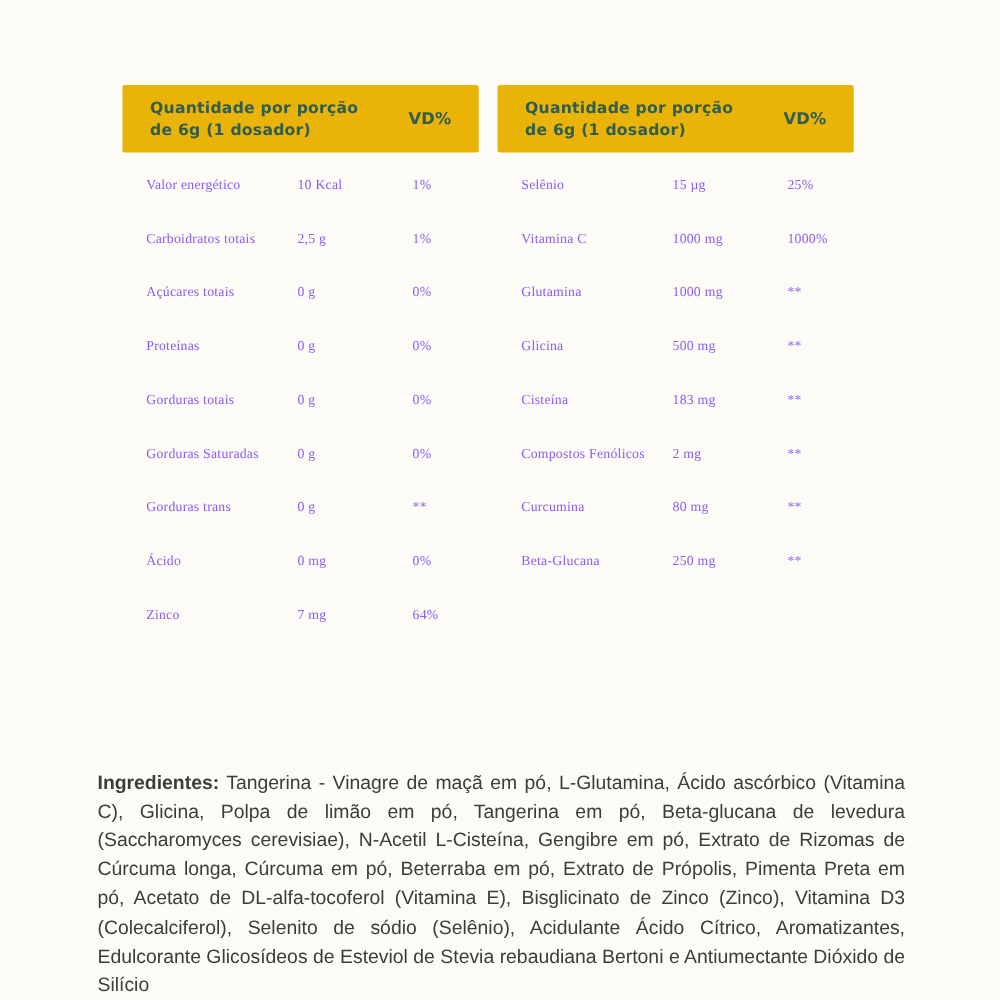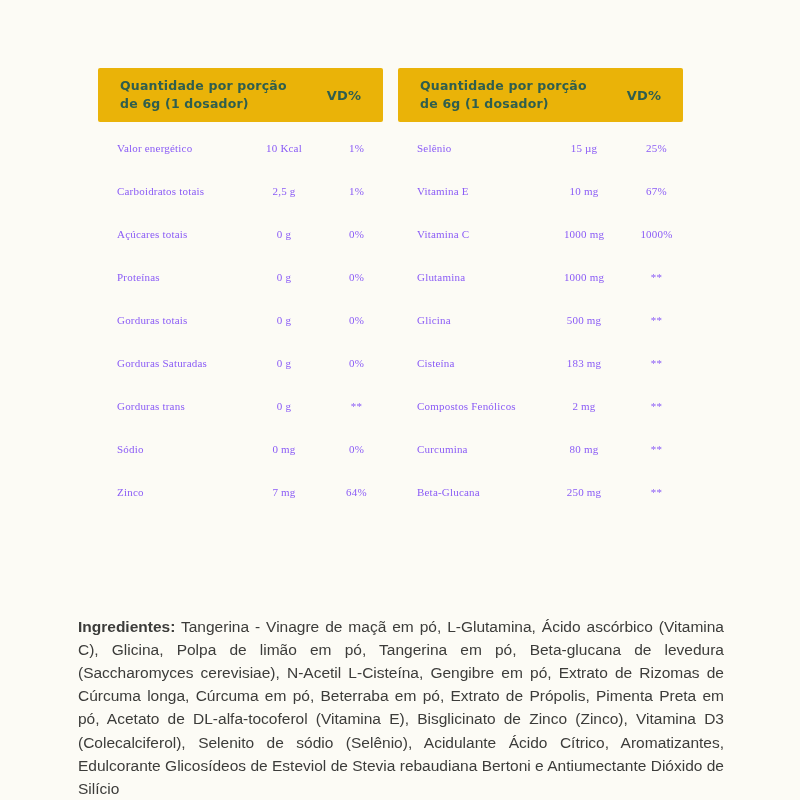--- a/index.html
+++ b/index.html
@@ -65,21 +65,20 @@
     color: #8b5cf6;
     font-size: 11px;
     letter-spacing: 0.2px;
     white-space: nowrap;
     font-family: Liberation Serif, serif;
   }
   .cell.label {
     padding-left: 19px;
   }
   .cell.value, .cell.vd {
-    text-align: center;
   }
 
   .ingredients {
     position: absolute;
     left: 78px;
     top: 599px;
     width: 646px;
     color: #3C3C3A;
     font-family: "Liberation Sans", sans-serif;
     font-size: 15.5px;
@@ -131,21 +130,21 @@
         <span class="cell label">Gorduras Saturadas</span>
         <span class="cell value">0 g</span>
         <span class="cell vd">0%</span>
       </div>
       <div class="row">
         <span class="cell label">Gorduras trans</span>
         <span class="cell value">0 g</span>
         <span class="cell vd">**</span>
       </div>
       <div class="row">
-        <span class="cell label">Sódio</span>
+        <span class="cell label">Ácido</span>
         <span class="cell value">0 mg</span>
         <span class="cell vd">0%</span>
       </div>
       <div class="row">
         <span class="cell label">Zinco</span>
         <span class="cell value">7 mg</span>
         <span class="cell vd">64%</span>
       </div>
     </div>
   </div>
@@ -158,25 +157,20 @@
       </div>
       <div class="pill-vd">VD%</div>
     </div>
     <div class="rows">
       <div class="row">
         <span class="cell label">Selênio</span>
         <span class="cell value">15 µg</span>
         <span class="cell vd">25%</span>
       </div>
       <div class="row">
-        <span class="cell label">Vitamina E</span>
-        <span class="cell value">10 mg</span>
-        <span class="cell vd">67%</span>
-      </div>
-      <div class="row">
         <span class="cell label">Vitamina C</span>
         <span class="cell value">1000 mg</span>
         <span class="cell vd">1000%</span>
       </div>
       <div class="row">
         <span class="cell label">Glutamina</span>
         <span class="cell value">1000 mg</span>
         <span class="cell vd">**</span>
       </div>
       <div class="row">

